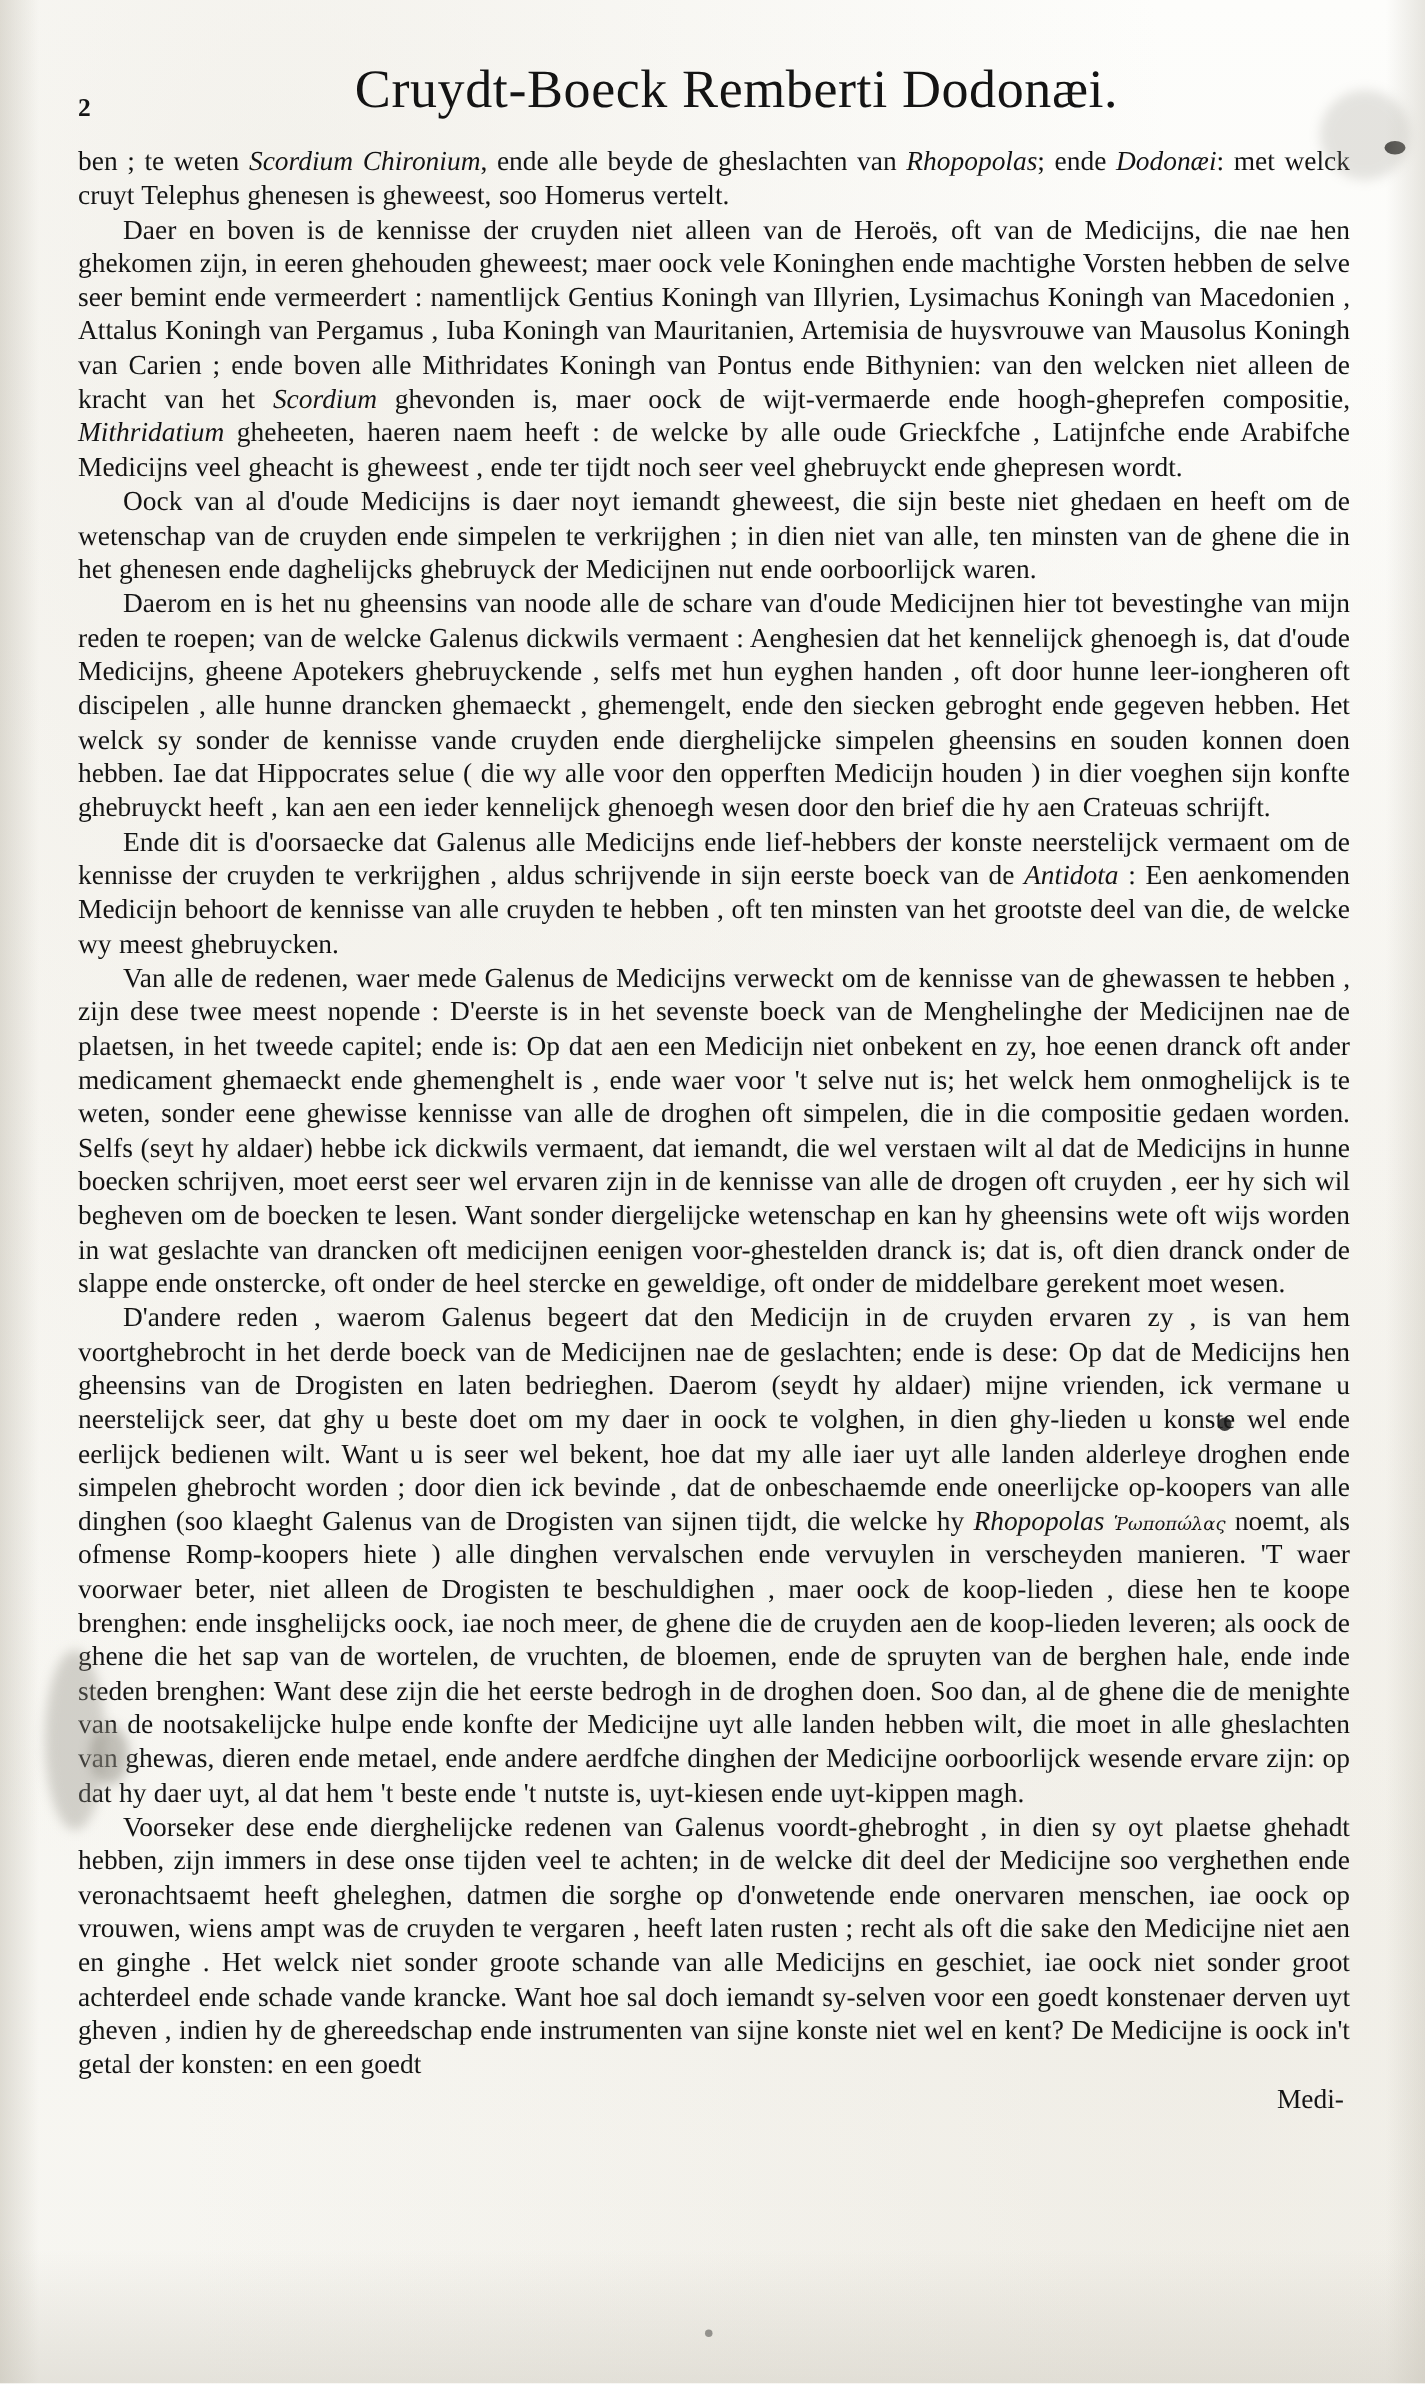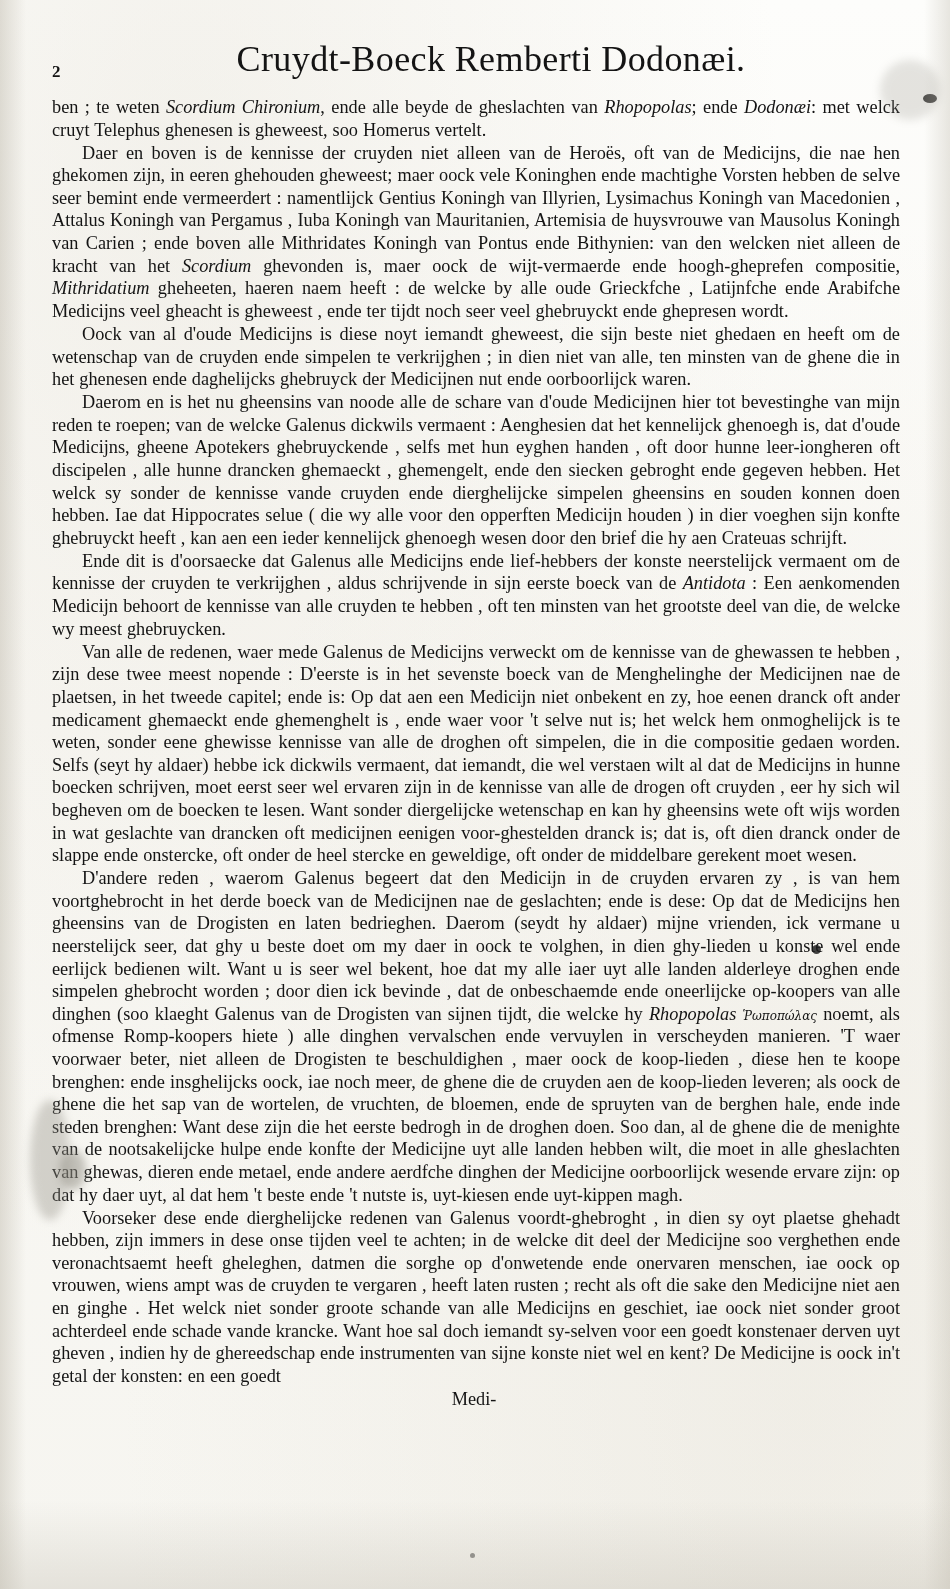--- a/index.html
+++ b/index.html
@@ -74,21 +74,21 @@
     font-style: italic;
   }
   .greek {
     font-style: italic;
     font-family: "DejaVu Serif", serif;
     font-size: 12px;
   }
 
   
   .catchword {
-    text-align: center;
+    text-align: right;
     font-size: 18.3px;
     margin-top: 1px;
     padding-right: 4px;
   }
 
   
   .blot {
     position: absolute;
     border-radius: 50%;
     background: #1a1a1a;
@@ -114,21 +114,21 @@
   <div class="content">
 
     <div class="header">
       <div class="folio">2</div>
       <div class="running-title">Cruydt-Boeck Remberti Dodonæi.</div>
     </div>
 
     <div class="body-text">
       <p>ben ; te weten <span class="it">Scordium Chironium</span>, ende alle beyde de gheslachten van <span class="it">Rhopopolas</span>; ende <span class="it">Dodonæi</span>: met welck cruyt Telephus ghenesen is gheweest, soo Homerus vertelt.</p>
       <p class="indent">Daer en boven is de kennisse der cruyden niet alleen van de Heroës, oft van de Medicijns, die nae hen ghekomen zijn, in eeren ghehouden gheweest; maer oock vele Koninghen ende machtighe Vorsten hebben de selve seer bemint ende vermeerdert : namentlijck Gentius Koningh van Illyrien, Lysimachus Koningh van Macedonien , Attalus Koningh van Pergamus , Iuba Koningh van Mauritanien, Artemisia de huysvrouwe van Mausolus Koningh van Carien ; ende boven alle Mithridates Koningh van Pontus ende Bithynien: van den welcken niet alleen de kracht van het <span class="it">Scordium</span> ghevonden is, maer oock de wijt-vermaerde ende hoogh-gheprefen compositie, <span class="it">Mithridatium</span> gheheeten, haeren naem heeft : de welcke by alle oude Grieckfche , Latijnfche ende Arabifche Medicijns veel gheacht is gheweest , ende ter tijdt noch seer veel ghebruyckt ende ghepresen wordt.</p>
-      <p class="indent">Oock van al d'oude Medicijns is diese noyt iemandt gheweest, die sijn beste niet ghedaen en heeft om de wetenschap van de cruyden ende simpelen te verkrijghen ; in dien niet van alle, ten minsten van de ghene die in het ghenesen ende daghelijcks ghebruyck der Medicijnen nut ende oorboorlijck waren.</p>
+      <p class="indent">Oock van al d'oude Medicijns is daer noyt iemandt gheweest, die sijn beste niet ghedaen en heeft om de wetenschap van de cruyden ende simpelen te verkrijghen ; in dien niet van alle, ten minsten van de ghene die in het ghenesen ende daghelijcks ghebruyck der Medicijnen nut ende oorboorlijck waren.</p>
       <p class="indent">Daerom en is het nu gheensins van noode alle de schare van d'oude Medicijnen hier tot bevestinghe van mijn reden te roepen; van de welcke Galenus dickwils vermaent : Aenghesien dat het kennelijck ghenoegh is, dat d'oude Medicijns, gheene Apotekers ghebruyckende , selfs met hun eyghen handen , oft door hunne leer-iongheren oft discipelen , alle hunne drancken ghemaeckt , ghemengelt, ende den siecken gebroght ende gegeven hebben. Het welck sy sonder de kennisse vande cruyden ende dierghelijcke simpelen gheensins en souden konnen doen hebben. Iae dat Hippocrates selue ( die wy alle voor den opperften Medicijn houden ) in dier voeghen sijn konfte ghebruyckt heeft , kan aen een ieder kennelijck ghenoegh wesen door den brief die hy aen Crateuas schrijft.</p>
       <p class="indent">Ende dit is d'oorsaecke dat Galenus alle Medicijns ende lief-hebbers der konste neerstelijck vermaent om de kennisse der cruyden te verkrijghen , aldus schrijvende in sijn eerste boeck van de <span class="it">Antidota</span> : Een aenkomenden Medicijn behoort de kennisse van alle cruyden te hebben , oft ten minsten van het grootste deel van die, de welcke wy meest ghebruycken.</p>
       <p class="indent">Van alle de redenen, waer mede Galenus de Medicijns verweckt om de kennisse van de ghewassen te hebben , zijn dese twee meest nopende : D'eerste is in het sevenste boeck van de Menghelinghe der Medicijnen nae de plaetsen, in het tweede capitel; ende is: Op dat aen een Medicijn niet onbekent en zy, hoe eenen dranck oft ander medicament ghemaeckt ende ghemenghelt is , ende waer voor 't selve nut is; het welck hem onmoghelijck is te weten, sonder eene ghewisse kennisse van alle de droghen oft simpelen, die in die compositie gedaen worden. Selfs (seyt hy aldaer) hebbe ick dickwils vermaent, dat iemandt, die wel verstaen wilt al dat de Medicijns in hunne boecken schrijven, moet eerst seer wel ervaren zijn in de kennisse van alle de drogen oft cruyden , eer hy sich wil begheven om de boecken te lesen. Want sonder diergelijcke wetenschap en kan hy gheensins wete oft wijs worden in wat geslachte van drancken oft medicijnen eenigen voor-ghestelden dranck is; dat is, oft dien dranck onder de slappe ende onstercke, oft onder de heel stercke en geweldige, oft onder de middelbare gerekent moet wesen.</p>
       <p class="indent">D'andere reden , waerom Galenus begeert dat den Medicijn in de cruyden ervaren zy , is van hem voortghebrocht in het derde boeck van de Medicijnen nae de geslachten; ende is dese: Op dat de Medicijns hen gheensins van de Drogisten en laten bedrieghen. Daerom (seydt hy aldaer) mijne vrienden, ick vermane u neerstelijck seer, dat ghy u beste doet om my daer in oock te volghen, in dien ghy-lieden u konste wel ende eerlijck bedienen wilt. Want u is seer wel bekent, hoe dat my alle iaer uyt alle landen alderleye droghen ende simpelen ghebrocht worden ; door dien ick bevinde , dat de onbeschaemde ende oneerlijcke op-koopers van alle dinghen (soo klaeght Galenus van de Drogisten van sijnen tijdt, die welcke hy <span class="it">Rhopopolas</span> <span class="greek">Ῥωποπώλας</span> noemt, als ofmense Romp-koopers hiete ) alle dinghen vervalschen ende vervuylen in verscheyden manieren. 'T waer voorwaer beter, niet alleen de Drogisten te beschuldighen , maer oock de koop-lieden , diese hen te koope brenghen: ende insghelijcks oock, iae noch meer, de ghene die de cruyden aen de koop-lieden leveren; als oock de ghene die het sap van de wortelen, de vruchten, de bloemen, ende de spruyten van de berghen hale, ende inde steden brenghen: Want dese zijn die het eerste bedrogh in de droghen doen. Soo dan, al de ghene die de menighte van de nootsakelijcke hulpe ende konfte der Medicijne uyt alle landen hebben wilt, die moet in alle gheslachten van ghewas, dieren ende metael, ende andere aerdfche dinghen der Medicijne oorboorlijck wesende ervare zijn: op dat hy daer uyt, al dat hem 't beste ende 't nutste is, uyt-kiesen ende uyt-kippen magh.</p>
       <p class="indent">Voorseker dese ende dierghelijcke redenen van Galenus voordt-ghebroght , in dien sy oyt plaetse ghehadt hebben, zijn immers in dese onse tijden veel te achten; in de welcke dit deel der Medicijne soo verghethen ende veronachtsaemt heeft gheleghen, datmen die sorghe op d'onwetende ende onervaren menschen, iae oock op vrouwen, wiens ampt was de cruyden te vergaren , heeft laten rusten ; recht als oft die sake den Medicijne niet aen en ginghe . Het welck niet sonder groote schande van alle Medicijns en geschiet, iae oock niet sonder groot achterdeel ende schade vande krancke. Want hoe sal doch iemandt sy-selven voor een goedt konstenaer derven uyt gheven , indien hy de ghereedschap ende instrumenten van sijne konste niet wel en kent? De Medicijne is oock in't getal der konsten: en een goedt</p>
       <div class="catchword">Medi-</div>
     </div>
 
   </div>
 

